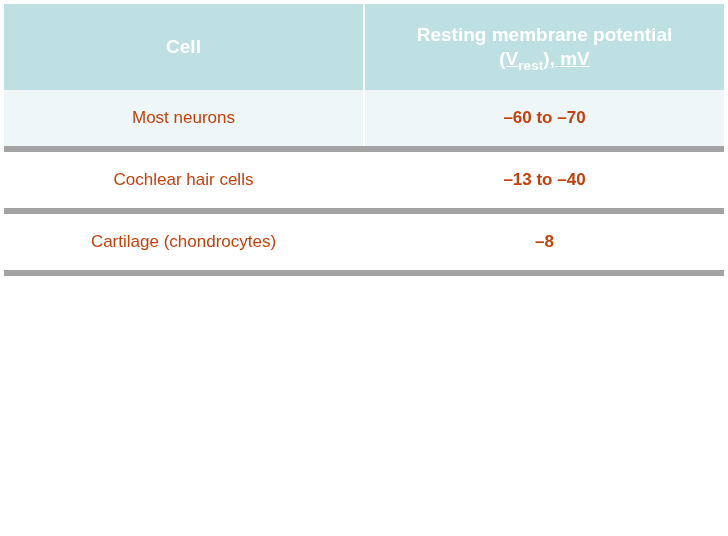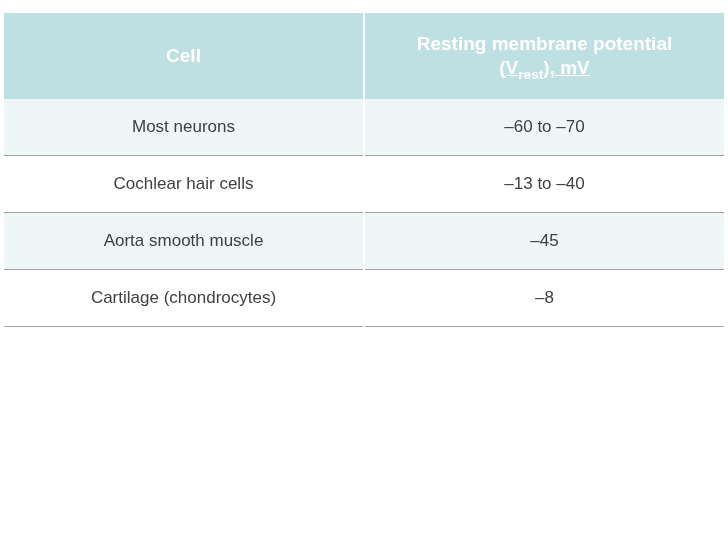--- a/index.html
+++ b/index.html
@@ -10,21 +10,21 @@
     width: 728px;
     height: 536px;
     background: #ffffff;
     font-family: "Liberation Sans", sans-serif;
     overflow: hidden;
   }
   .table-wrap {
     width: 728px;
     height: 536px;
     box-sizing: border-box;
-    padding: 13px 4px 4px 4px;
+    padding: 4px 4px 4px 4px;
     background: #ffffff;
   }
   table.data-table {
     width: 720px;
     border-collapse: collapse;
     table-layout: fixed;
     font-size: 17px;
     color: #222222;
   }
   col.col-cell { width: 360px; }
@@ -43,25 +43,25 @@
     line-height: 1.25;
   }
   thead th:last-child { border-right: none; text-align: center; }
 
   tbody td {
     text-align: center;
     vertical-align: middle;
     height: 44px;
     padding: 6px 8px;
     border-right: 2px solid #ffffff;
-    border-bottom: 1px solid #a3a3a3;
-    color: #404040;
+    border-bottom: 6px solid #a3a3a3;
+    color: #c2410c;
     font-size: 17px;
   }
-  tbody td:last-child { border-right: none; }
+  tbody td:last-child { border-right: none; font-weight: bold; }
 
   tbody tr.row-even td { background: #eef6f7; }
   tbody tr.row-odd td { background: #ffffff; margin-top: 6px; }
   .sub {
     font-size: 0.72em;
     vertical-align: sub;
     line-height: 0;
   }
   .hdr-line2 { display: block; text-decoration: underline; }
 </style>
@@ -85,24 +85,20 @@
     </thead>
     <tbody>
       <tr class="row-even">
         <td>Most neurons</td>
         <td>–60 to –70</td>
       </tr>
       <tr class="row-odd">
         <td>Cochlear hair cells</td>
         <td>–13 to –40</td>
       </tr>
-      <tr class="row-even">
-        <td>Aorta smooth muscle</td>
-        <td>–45</td>
-      </tr>
       <tr class="row-odd">
         <td>Cartilage (chondrocytes)</td>
         <td>–8</td>
       </tr>
 
     </tbody>
 
   </table>
 </div>
 

